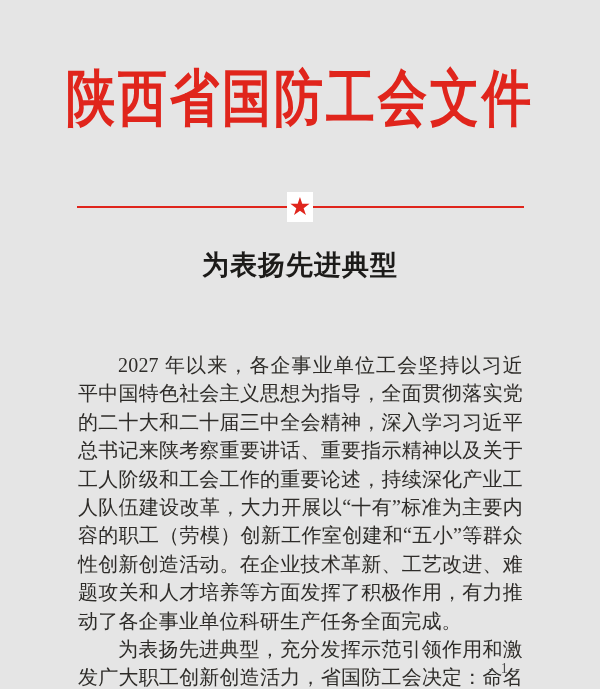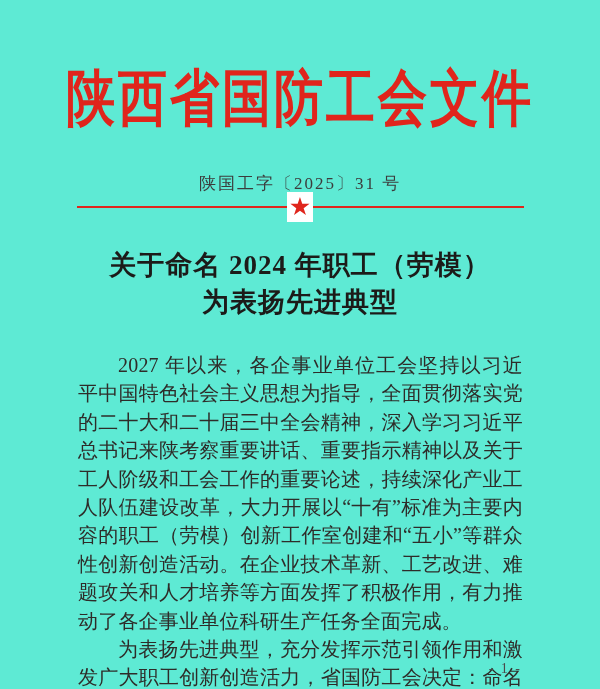--- a/index.html
+++ b/index.html
@@ -6,21 +6,21 @@
   html, body { margin: 0; padding: 0; }
   body {
     width: 600px; height: 689px;
     background: #ffffff;
     position: relative;
     overflow: hidden;
     font-family: "Liberation Serif", "DejaVu Serif", serif;
   }
   .page {
     position: absolute; inset: 0;
-    background: #5eead4;
+    background: #e5e5e5;
   }
   .header-title {
     position: absolute; top: 58px; left: 0; right: 0;
     text-align: center;
     color: var(--red);
     font-size: 49px;
     font-weight: bold;
     letter-spacing: 3px;
     white-space: nowrap;
     transform: scaleY(1.25);
@@ -79,30 +79,28 @@
     font-family: "Liberation Serif", "DejaVu Serif", serif;
   }
 </style>
 </head>
 <body>
 
 <div class="page">
 
   <div class="header-title">陕西省国防工会文件</div>
 
-  <div class="doc-number">陕国工字〔2025〕31 号</div>
 
   <div class="red-line"></div>
 
   <div class="star-wrap">
     <span class="star">★</span>
   </div>
 
   <div class="doc-title">
-    <div>关于命名 2024 年职工（劳模）</div>
     <div>为表扬先进典型</div>
   </div>
 
   <div class="body-text">
     <p>2027 年以来，各企事业单位工会坚持以习近平中国特色社会主义思想为指导，全面贯彻落实党的二十大和二十届三中全会精神，深入学习习近平总书记来陕考察重要讲话、重要指示精神以及关于工人阶级和工会工作的重要论述，持续深化产业工人队伍建设改革，大力开展以“十有”标准为主要内容的职工（劳模）创新工作室创建和“五小”等群众性创新创造活动。在企业技术革新、工艺改进、难题攻关和人才培养等方面发挥了积极作用，有力推动了各企事业单位科研生产任务全面完成。</p>
     <p>为表扬先进典型，充分发挥示范引领作用和激发广大职工创新创造活力，省国防工会决定：命名中国航天科工六院二一〇所</p>
   </div>
 
   <div class="page-number">- 1 -</div>
 

